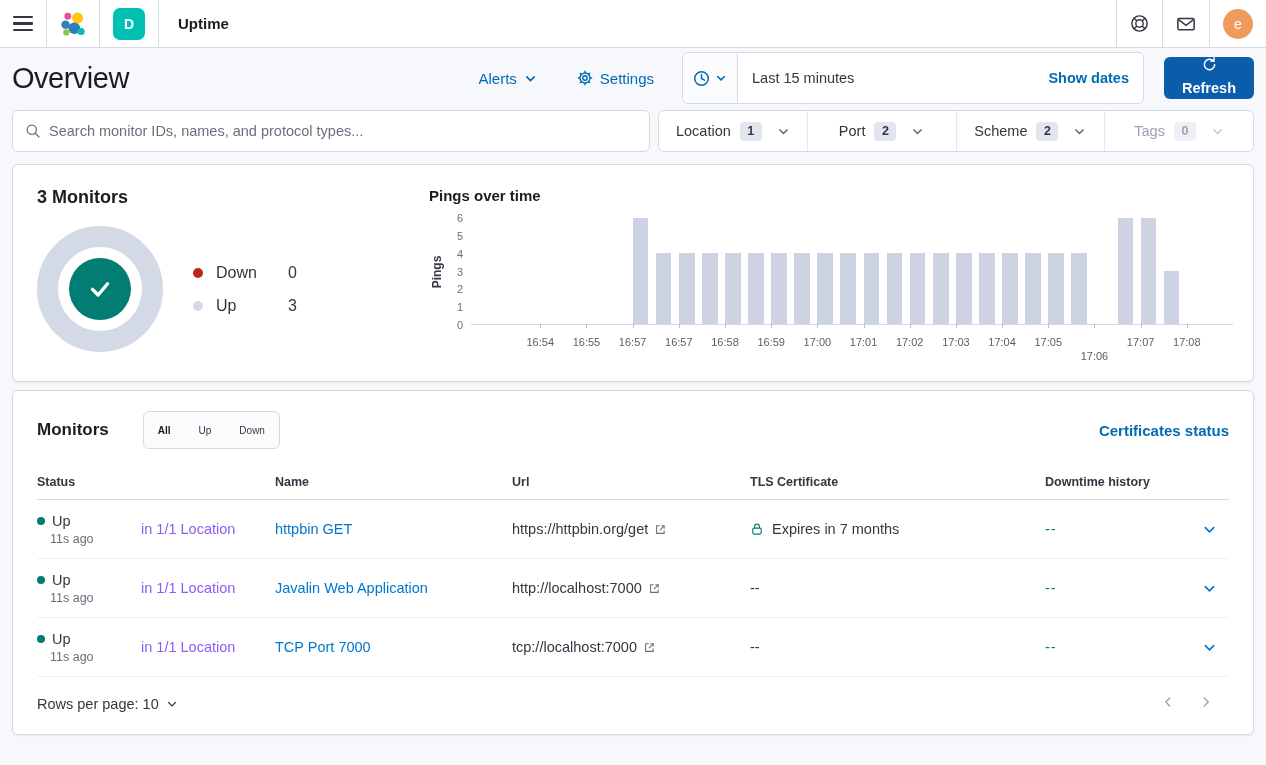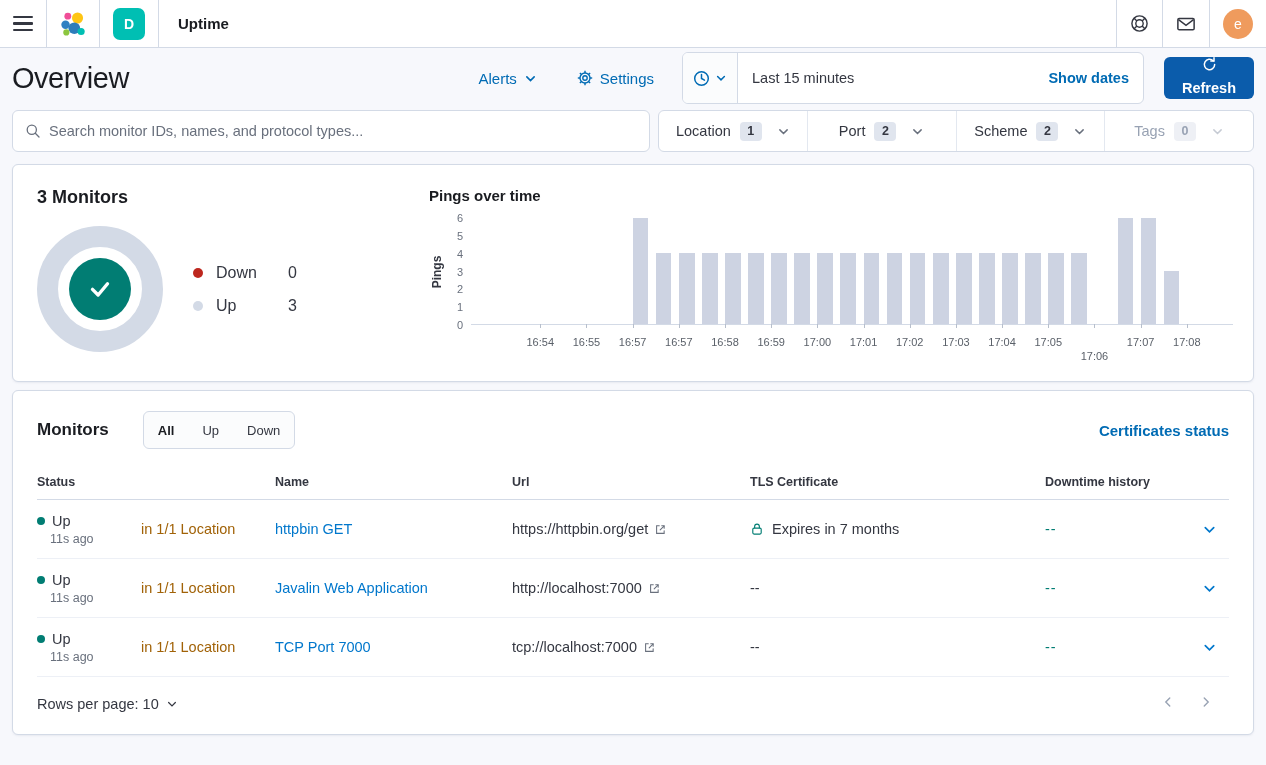--- a/index.html
+++ b/index.html
@@ -69,33 +69,33 @@
   .plot { flex:1; position:relative; border-bottom:1px solid #d3dae6; }
   .bar { position:absolute; bottom:0; background:#cdd3e2; }
   .xtickmark { position:absolute; top:100%; width:1px; height:4px; background:#b7bfcc; }
   .xlabel { position:absolute; top:calc(100% + 12px); transform:translateX(-50%); font-size:11px; color:#5a6069; }
 
   
   .panel-monitors { margin-top:8px; margin-bottom:12px; padding:0 24px 6px 24px; }
   .mon-header { display:flex; align-items:center; padding-top:20px; }
   .mon-title { font-size:17px; font-weight:700; color:#1a1c21; }
   .tabgroup { display:flex; margin-left:34px; border:1px solid #d3dae6; border-radius:6px; background:#fbfcfd; overflow:hidden; height:38px; }
-  .tab { border:none; background:none; padding:0 14px; font-size:13px; font-family:inherit; color:#343741; cursor:pointer; }
+  .tab { border:none; background:none; padding:0 14px; font-size:10px; font-family:inherit; color:#343741; cursor:pointer; }
   .tab.active { font-weight:700; color:#1a1c21; }
   .cert-link { margin-left:auto; color:#006bb4; font-size:15px; font-weight:700; cursor:pointer; }
 
   .table { margin-top:18px; }
   .trow { display:grid; grid-template-columns:104px 134px 237px 238px 295px 1fr 36px; align-items:center; }
   .thead { border-bottom:1px solid #d3dae6; }
   .thead .th { font-size:12.5px; font-weight:700; color:#343741; padding:8px 0 10px 0; }
   .tbody .trow { height:59px; border-bottom:1px solid #edf0f6; }
   .status-cell .line1 { display:flex; align-items:center; gap:7px; font-size:14.5px; color:#343741; }
   .status-dot { width:8px; height:8px; border-radius:50%; background:#017d73; }
   .status-cell .ago { font-size:12.5px; color:#69707d; margin:3px 0 0 13px; }
-  .loc-cell { font-size:14.5px; color:#a16207; }
+  .loc-cell { font-size:14.5px; color:#8b5cf6; }
   .name-link { color:#0077cc; font-size:14.5px; cursor:pointer; text-decoration:none; }
   .url-cell { display:flex; align-items:center; gap:6px; font-size:14.5px; color:#343741; }
   .tls-cell { display:flex; align-items:center; gap:8px; font-size:14.5px; color:#343741; }
   .down-cell { color:#017d73; font-size:14.5px; letter-spacing:1px; }
   .expand-btn { background:none; border:none; cursor:pointer; display:flex; align-items:center; justify-content:center; width:32px; height:32px; }
 
   .tfoot { display:flex; align-items:center; padding:18px 0 16px 0; }
   .rpp { display:flex; align-items:center; gap:7px; font-size:14.5px; color:#343741; background:none; border:none; font-family:inherit; cursor:pointer; }
   .pager { margin-left:auto; display:flex; gap:24px; padding-right:16px; }
   .pager button { background:none; border:none; cursor:pointer; }

